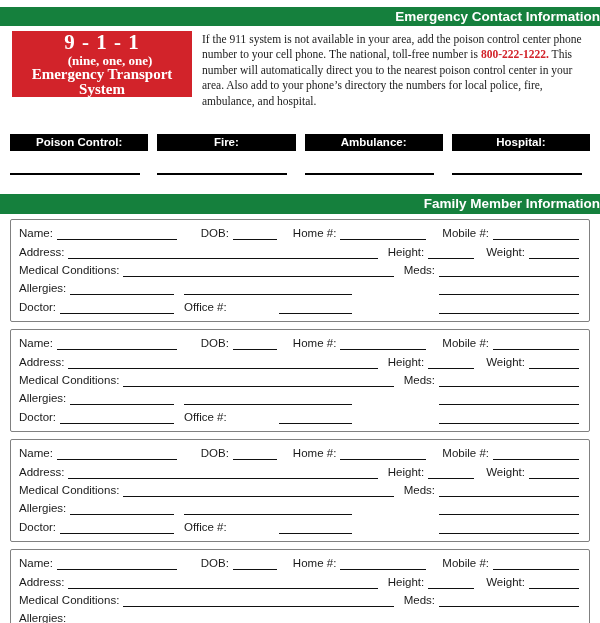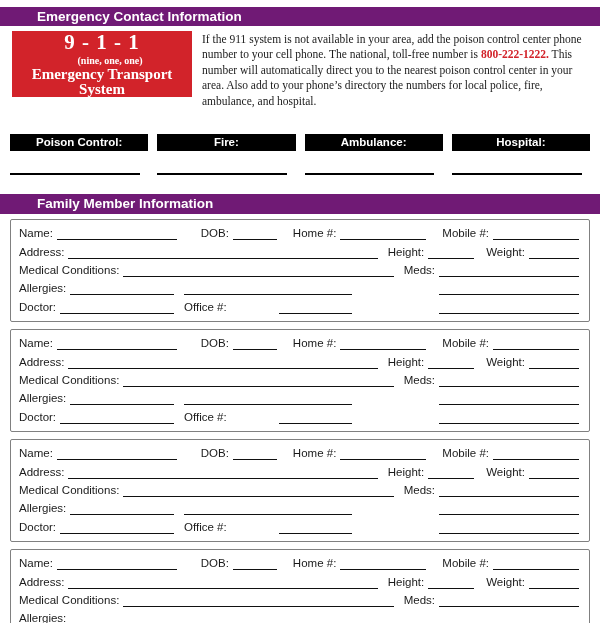--- a/index.html
+++ b/index.html
@@ -1,33 +1,33 @@
 <!DOCTYPE html>
 <html><head>
 <meta charset="utf-8">
 <style>
   * { box-sizing: border-box; margin: 0; padding: 0; }
   html, body { width: 600px; height: 623px; overflow: hidden; background: #fff; }
   body { font-family: "Liberation Sans", sans-serif; color: #1a1a1a; }
   .page { width: 600px; height: 623px; padding-top: 7px; overflow: hidden; }
 
   .black-bar {
-    background: #701a75; color: #fff; font-weight: bold; font-size: 13.5px;
-    text-align: left; height: 19px; line-height: 19px; width: 100%; padding-left: 37px;
+    background: #15803d; color: #fff; font-weight: bold; font-size: 13.5px;
+    text-align: right; height: 19px; line-height: 19px; width: 100%; padding-left: 37px;
   }
   .black-bar.family { height: 20px; line-height: 20px; margin-top: 19px; }
 
   .intro-row { display: flex; margin: 5px 12px 0 12px; gap: 10px; font-family: Liberation Serif, serif; }
   .red-box {
     width: 180px; height: 66px; flex: 0 0 180px;
     display: flex; flex-direction: column; justify-content: center; align-items: center;
     color: #fff; font-weight: bold; text-align: center;
   }
   .red-box .big-number { font-size: 21px; letter-spacing: 1px; line-height: 23px; }
-  .red-box .words { font-size: 10px; line-height: 13px; padding-left: 16px; }
+  .red-box .words { font-size: 13px; line-height: 13px; padding-left: 16px; }
   .red-box .subtitle { font-size: 15px; line-height: 15px; }
 
   .instructions { flex: 1; font-size: 11.5px; line-height: 15.4px; padding-top: 1px; }
   .instructions .phone { font-weight: bold; }
 
   .numbers-row { display: flex; gap: 9px; margin: 25px 10px 0 10px; }
   .num-col { flex: 1; }
   .num-box {
     background: #000; color: #fff; font-weight: bold; font-size: 11.5px;
     text-align: center; height: 17px; line-height: 17px;

